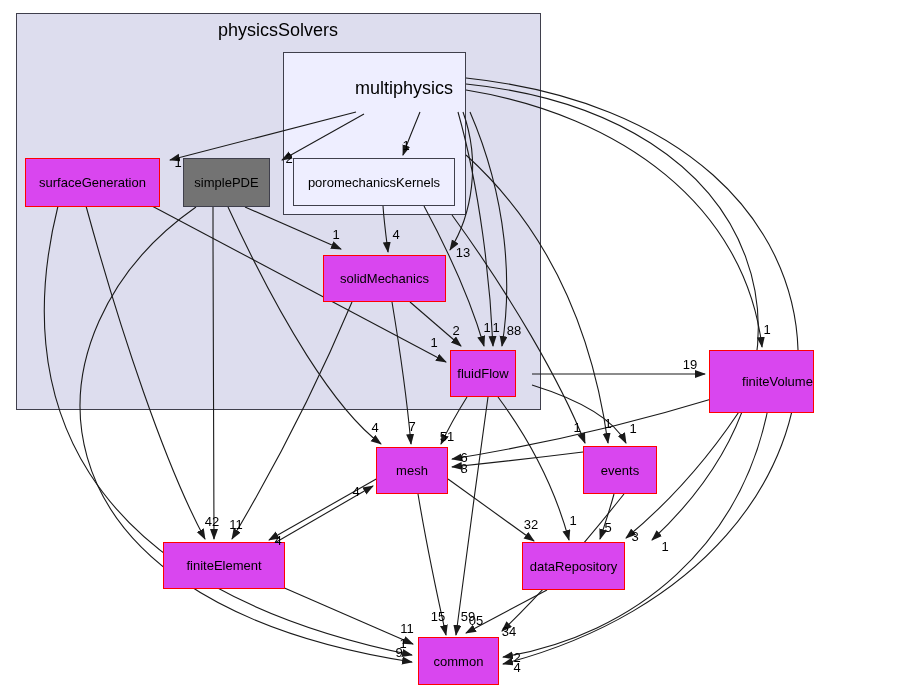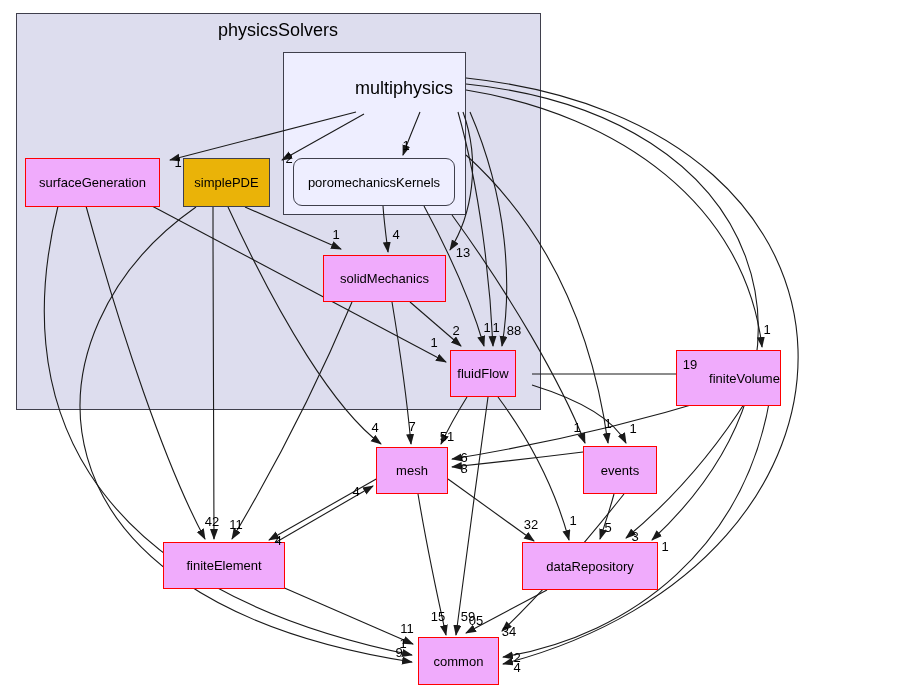--- a/index.html
+++ b/index.html
@@ -8,27 +8,27 @@
     font-family:"Liberation Sans","DejaVu Sans",sans-serif;color:#000;
   }
   .cluster{position:absolute;box-sizing:border-box;border:1px solid #3f3f4c;}
   .cluster.outer{left:16px;top:13px;width:525px;height:397px;background:#ddddee;}
   .cluster.inner{left:283px;top:52px;width:183px;height:163px;background:#eeeeff;}
   .cluster-label{position:absolute;font-size:18px;white-space:nowrap;transform:translateX(-50%);}
   .cluster-label.outer-label{left:278px;top:20px;}
   .cluster-label.inner-label{left:404px;top:78px;}
   svg.edges{position:absolute;left:0;top:0;z-index:2;}
   .node{
-    position:absolute;box-sizing:border-box;background:#f0abfc;z-index:3;
+    position:absolute;box-sizing:border-box;background:#d946ef;z-index:3;
     display:flex;align-items:center;justify-content:center;
     font-size:13px;white-space:nowrap;cursor:pointer;
   }
   .node.red{border:1.5px solid #ff0000;}
   .node.dark{border:1.5px solid #3f3f4c;}
-  .node.fill-outer{background:#eab308;}
+  .node.fill-outer{background:#737373;}
   .node.fill-inner{background:#eeeeff;}
   .elabel{
     position:absolute;z-index:4;font-size:13px;line-height:13px;white-space:nowrap;
     transform:translate(-50%,-50%);
   }
 </style>
 </head>
 <body>
 
 <div class="stage">
@@ -83,28 +83,28 @@
       <path marker-end="url(#arrow)" d="M 273,583 L 413,644"></path>
       <path marker-end="url(#arrow)" d="M 58,206 C 12,390 70,585 412,655"></path>
       <path marker-end="url(#arrow)" d="M 196,207 C 20,330 10,600 412,662"></path>
       <path marker-end="url(#arrow)" d="M 770,398 C 745,545 635,635 503,657"></path>
       <path marker-end="url(#arrow)" d="M 466,78 C 905,125 900,560 503,664"></path>
     </g>
   </svg>
 
   <div class="node red" style="left:25px;top:158px;width:135px;height:49px;">surfaceGeneration</div>
   <div class="node dark fill-outer" style="left:183px;top:158px;width:87px;height:49px;">simplePDE</div>
-  <div class="node dark fill-inner" style="left:293px;top:158px;width:162px;height:48px;border-radius:9px;">poromechanicsKernels</div>
+  <div class="node dark fill-inner" style="left:293px;top:158px;width:162px;height:48px;">poromechanicsKernels</div>
   <div class="node red" style="left:323px;top:255px;width:123px;height:47px;">solidMechanics</div>
   <div class="node red" style="left:450px;top:350px;width:66px;height:47px;">fluidFlow</div>
-  <div class="node red" style="left:676px;top:350px;width:105px;height:56px;padding-left:32px;">finiteVolume</div>
+  <div class="node red" style="left:709px;top:350px;width:105px;height:63px;padding-left:32px;">finiteVolume</div>
   <div class="node red" style="left:583px;top:446px;width:74px;height:48px;">events</div>
   <div class="node red" style="left:376px;top:447px;width:72px;height:47px;">mesh</div>
   <div class="node red" style="left:163px;top:542px;width:122px;height:47px;">finiteElement</div>
-  <div class="node red" style="left:522px;top:542px;width:136px;height:48px;">dataRepository</div>
+  <div class="node red" style="left:522px;top:542px;width:103px;height:48px;">dataRepository</div>
   <div class="node red" style="left:418px;top:637px;width:81px;height:48px;">common</div>
 
   <span class="elabel" style="left:178px;top:162px;">1</span>
   <span class="elabel" style="left:289px;top:158px;">2</span>
   <span class="elabel" style="left:406px;top:145px;">1</span>
   <span class="elabel" style="left:336px;top:234px;">1</span>
   <span class="elabel" style="left:396px;top:234px;">4</span>
   <span class="elabel" style="left:463px;top:252px;">13</span>
   <span class="elabel" style="left:434px;top:342px;">1</span>
   <span class="elabel" style="left:456px;top:330px;">2</span>

